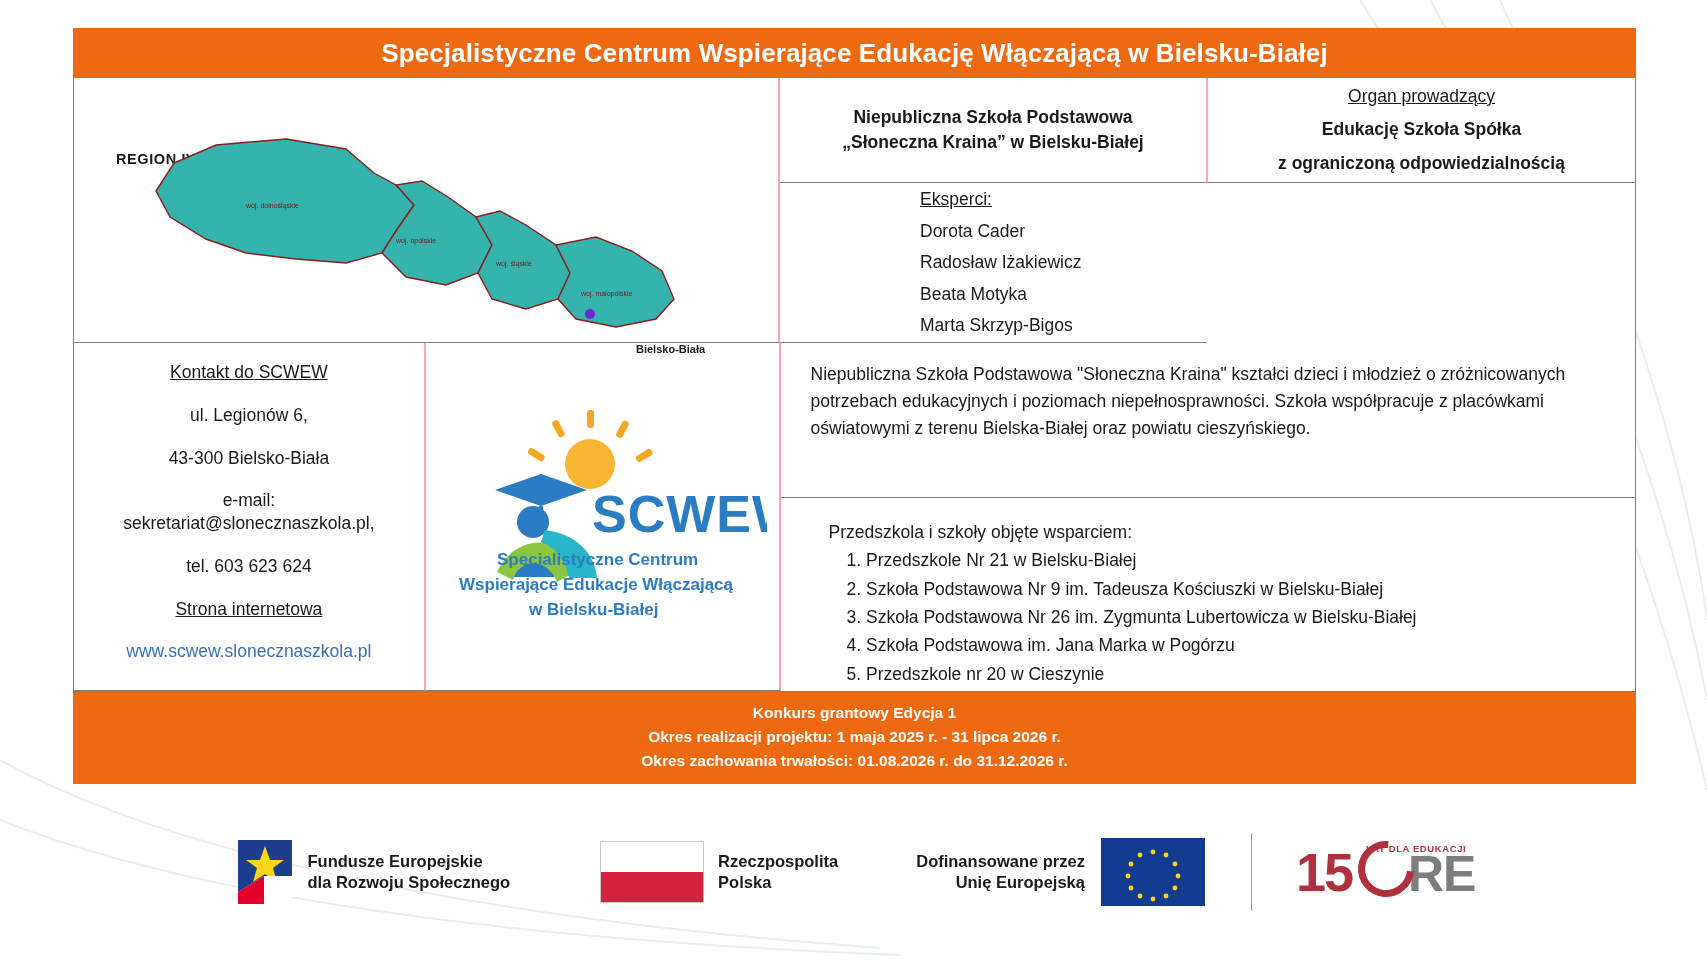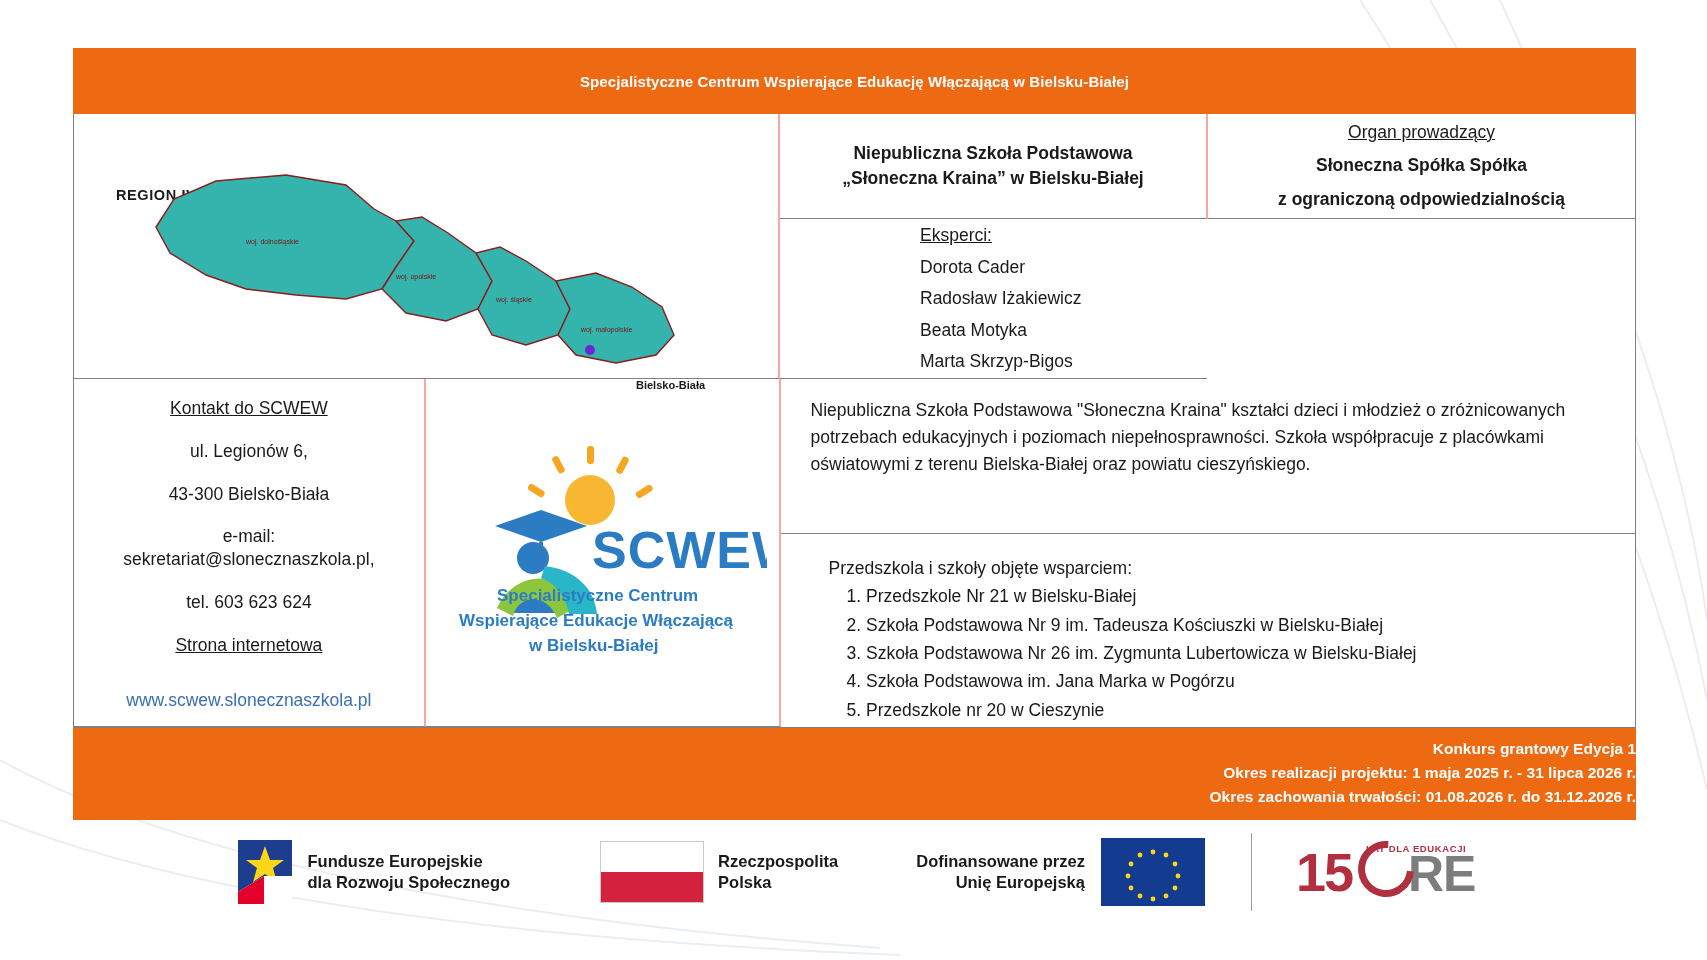--- a/index.html
+++ b/index.html
@@ -28,28 +28,27 @@
     left: 73px;
     top: 28px;
     width: 1563px;
     height: 720px;
   }
 
   
   .header-bar {
     background: #ed6a12;
     color: #ffffff;
-    height: 66px;
-    display: flex;
-    align-items: center;
-    justify-content: center;
-    font-size: 15px;
+    height: 50px;
+    display: flex;
+    align-items: center;
+    justify-content: center;
+    font-size: 26px;
     font-weight: bold;
     letter-spacing: 0.1px;
-    margin-top: 20px;
   }
 
   
   .grid {
     border-left: 1px solid #808080;
     border-right: 1px solid #808080;
     border-bottom: 1px solid #808080;
     background: #ffffff;
   }
   .row { display: flex; }
@@ -158,21 +157,21 @@
     align-items: center;
     justify-content: flex-start;
     padding-top: 18px;
     gap: 20px;
     color: #1a1a1a;
     font-size: 17.5px;
     text-align: center;
     line-height: 1.3;
   }
   .contact-cell .u { text-decoration: underline; }
-  .contact-cell .link { color: #3a6fb5; margin-top: 13px; }
+  .contact-cell .link { color: #3a6fb5; }
 
   .logo-cell {
     width: 355px;
     height: 348px;
     display: flex;
     align-items: center;
     justify-content: center;
     padding: 0;
   }
 
@@ -199,21 +198,21 @@
     color: #1a1a1a;
   }
   .list-cell ol { margin: 0; padding: 0 0 0 18px; list-style: none; }
   .list-cell li { white-space: nowrap; }
 
   
   .footer-bar {
     background: #ed6a12;
     color: #ffffff;
     padding: 9px 0 11px;
-    text-align: right;
+    text-align: center;
     font-size: 15.5px;
     font-weight: bold;
     line-height: 1.55;
   }
 
   
   .logos {
     position: absolute;
     left: 73px;
     top: 822px;
@@ -359,21 +358,21 @@
       <div style="display:flex;flex-direction:column;">
         <div class="row">
           <div class="cell school-cell">
             <div>
               <div>Niepubliczna Szkoła Podstawowa</div>
               <div>„Słoneczna Kraina” w Bielsku-Białej</div>
             </div>
           </div>
           <div class="cell organ-cell">
             <div class="u">Organ prowadzący</div>
-            <div>Słoneczna Spółka Spółka</div>
+            <div>Edukację Szkoła Spółka</div>
             <div>z ograniczoną odpowiedzialnością</div>
           </div>
         </div>
         <div class="row">
           <div class="cell experts-cell">
             <div class="experts-title">Eksperci:</div>
             <div>Dorota Cader</div>
             <div>Radosław Iżakiewicz</div>
             <div>Beata Motyka</div>
             <div>Marta Skrzyp-Bigos</div>

